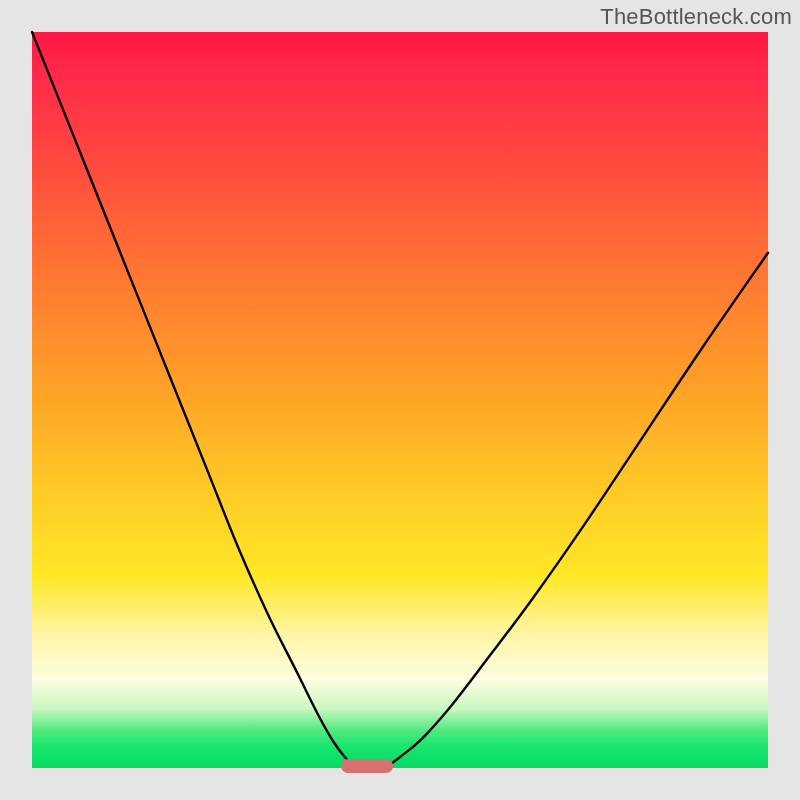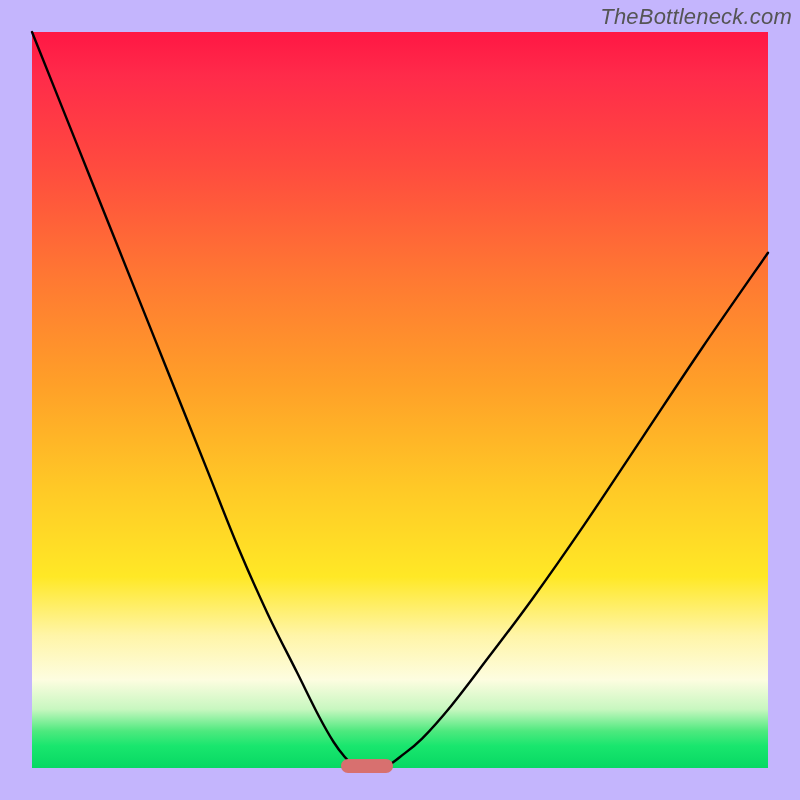--- a/index.html
+++ b/index.html
@@ -8,22 +8,21 @@
     width: 800px;
     height: 800px;
     overflow: hidden;
     background: #000;
     font-family: Arial, Helvetica, sans-serif;
   }
   .frame {
     position: relative;
     width: 800px;
     height: 800px;
-    background: #c4b5fd;
-    font-style: italic;
+    background: #e5e5e5;
   }
   .plot {
     position: absolute;
     
     left: 32px;
     top: 32px;
     width: 736px;
     height: 736px;
     
     background: linear-gradient(

